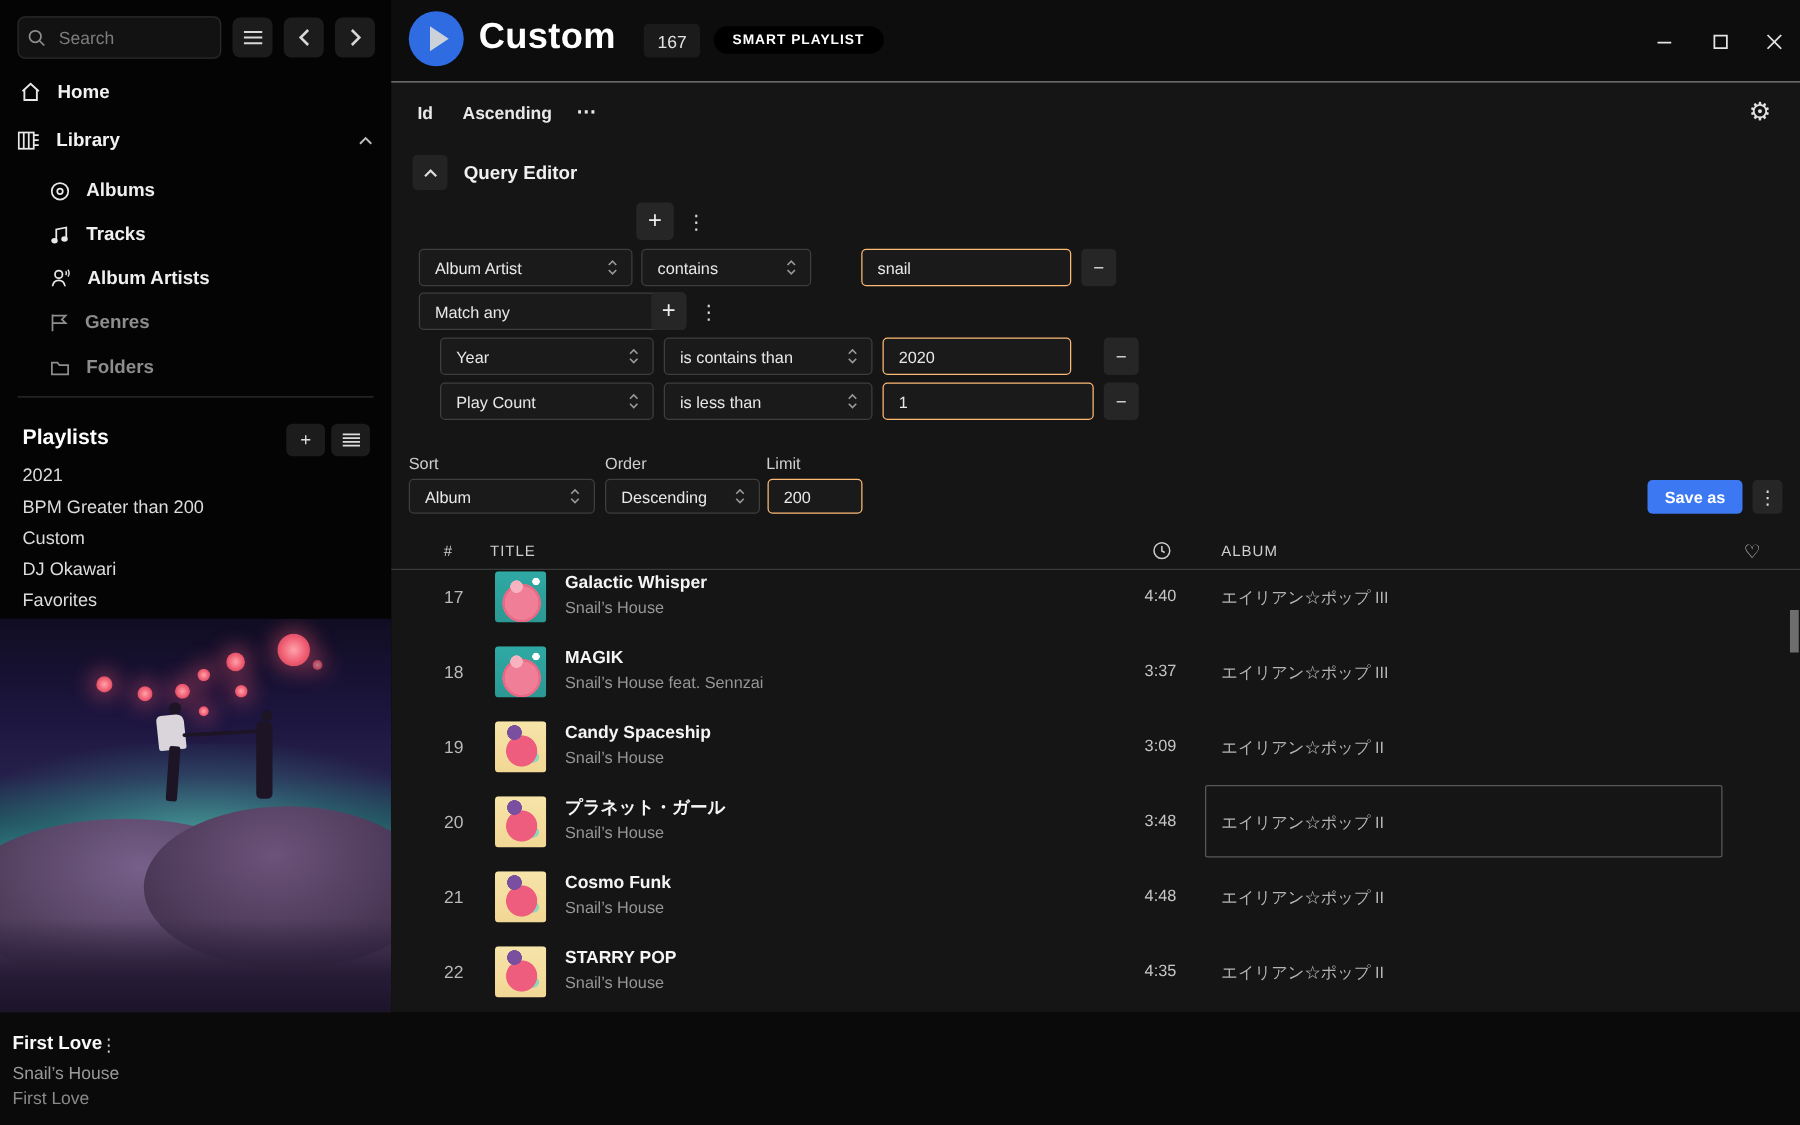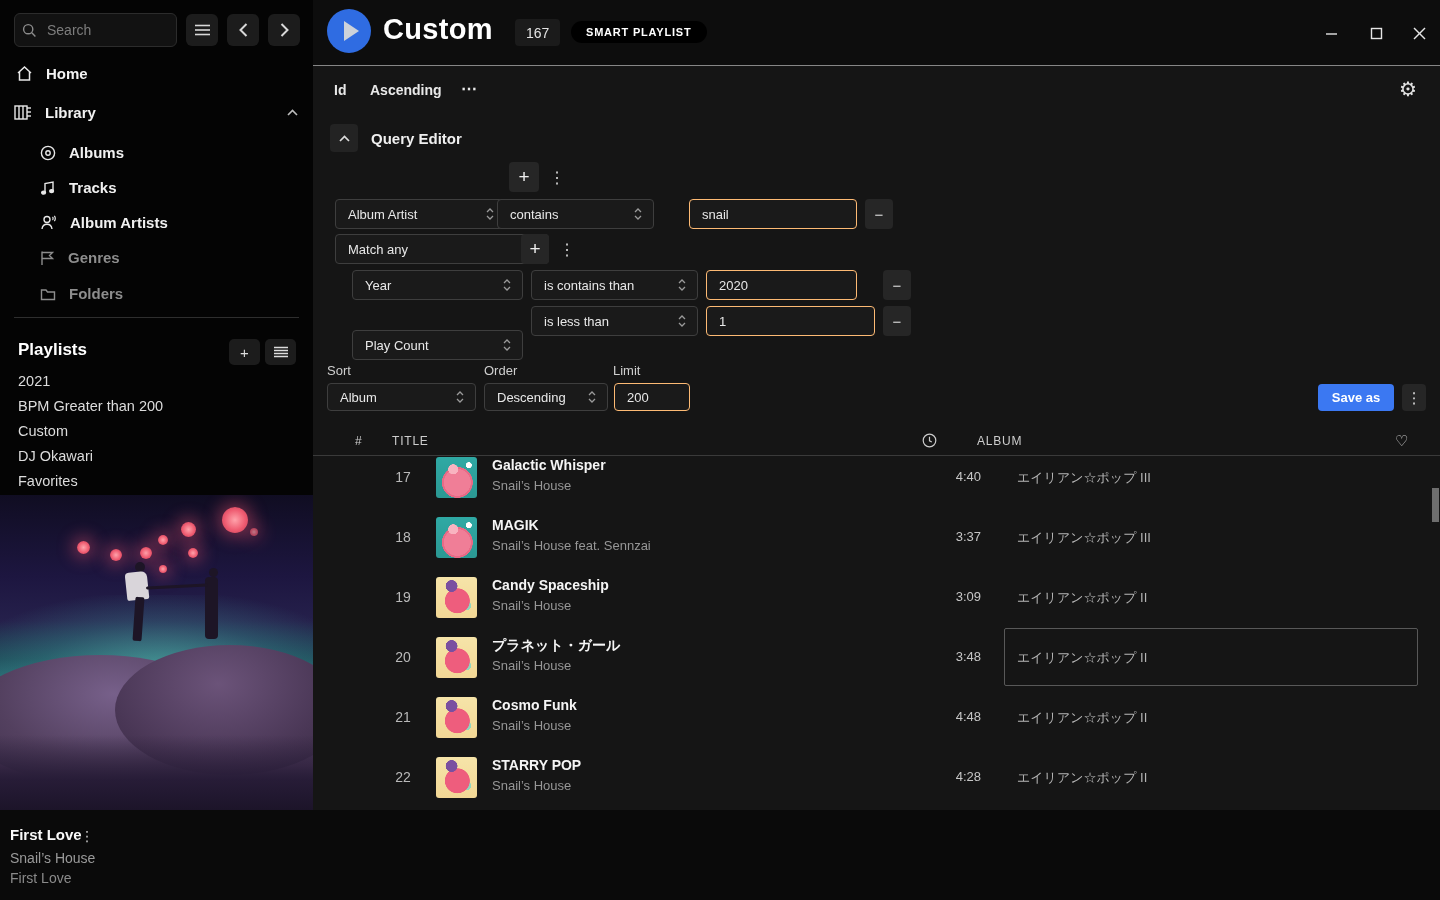--- a/index.html
+++ b/index.html
@@ -56,21 +56,21 @@
   .kebab{position:absolute;font-size:16px;color:#d5d5d5;cursor:pointer;letter-spacing:0;}
   .minus-btn{position:absolute;width:28px;height:30px;background:#262626;border-radius:4px;display:flex;align-items:center;justify-content:center;font-size:15px;color:#ddd;cursor:pointer;}
   .field-label{position:absolute;font-size:13px;color:#cfcfcf;}
   .save-btn{position:absolute;left:1005px;top:384px;width:76px;height:27px;background:#3b78f2;border:0;border-radius:4px;color:#fff;font-size:13px;font-weight:700;font-family:inherit;cursor:pointer;}
   .kebab-box{position:absolute;left:1089px;top:384px;width:24px;height:27px;background:#262626;border-radius:4px;display:flex;align-items:center;justify-content:center;font-size:15px;color:#ddd;cursor:pointer;}
 
   
   .thead{position:absolute;left:0;top:427px;width:1127px;height:29px;border-bottom:1px solid #3a3a3a;box-sizing:border-box;}
   .th{position:absolute;top:7px;font-size:12px;letter-spacing:0.8px;color:#cdcdcd;font-weight:400;}
   .tbody{position:absolute;left:0;top:456px;width:1127px;height:354px;overflow:hidden;}
-  .tbody-inner{position:relative;transform:translateY(-8px);margin-left:40px;}
+  .tbody-inner{position:relative;transform:translateY(-8px);}
   .trow{position:relative;height:60px;cursor:pointer;}
   .t-num{position:absolute;left:30px;top:21px;width:40px;text-align:center;font-size:14px;color:#b9b9b9;}
   .t-art{position:absolute;left:83px;top:9px;width:41px;height:41px;border-radius:3px;}
   .art-a{background:radial-gradient(circle at 42% 30%,#f9b3c0 0 13%,transparent 14%),radial-gradient(circle at 52% 62%,#f07e97 0 40%,#e86a86 41% 46%,transparent 47%),radial-gradient(circle at 80% 20%,#fdfdfd 0 6%,transparent 7%),linear-gradient(180deg,#2fa9a4,#2b9893);}
   .art-b{background:radial-gradient(circle at 38% 22%,#7a4fa0 0 14%,transparent 15%),radial-gradient(circle at 52% 58%,#ee5d7d 0 38%,transparent 40%),radial-gradient(circle at 75% 70%,#8fd8c0 0 10%,transparent 11%),linear-gradient(180deg,#f6e4a9,#f2d795);}
   .t-title{position:absolute;left:139px;top:9px;font-size:14px;font-weight:600;color:#f5f5f5;}
   .t-artist{position:absolute;left:139px;top:30px;font-size:13px;color:#969696;}
   .t-dur{position:absolute;left:540px;top:21px;width:88px;text-align:right;font-size:13px;color:#c6c6c6;}
   .t-album{position:absolute;left:664px;top:21px;font-size:13px;color:#b5b5b5;}
   .album-focus{position:absolute;left:651px;top:0;width:414px;height:58px;border:1px solid #585858;border-radius:2px;box-sizing:border-box;}
@@ -295,21 +295,21 @@
 
   <div class="sel" style="left:22px;top:199px;width:171px;">
     <span>Album Artist</span>
     <span>
         <svg width="10" height="14" viewBox="0 0 10 14" fill="none" stroke="#9a9a9a" stroke-width="1.3">
           <polyline points="2,5 5,2 8,5"></polyline>
           <polyline points="2,9 5,12 8,9"></polyline>
         </svg>
       </span>
   </div>
-  <div class="sel" style="left:184px;top:199px;width:157px;">
+  <div class="sel" style="left:200px;top:199px;width:136px;">
     <span>contains</span>
     <span>
         <svg width="10" height="14" viewBox="0 0 10 14" fill="none" stroke="#9a9a9a" stroke-width="1.3">
           <polyline points="2,5 5,2 8,5"></polyline>
           <polyline points="2,9 5,12 8,9"></polyline>
         </svg>
       </span>
   </div>
   <input class="inp" style="left: 376px; top: 199px; width: 168px;" value="snail">
   <div class="minus-btn" style="left:552px;top:199px;">−</div>
@@ -342,21 +342,21 @@
     <span>
         <svg width="10" height="14" viewBox="0 0 10 14" fill="none" stroke="#9a9a9a" stroke-width="1.3">
           <polyline points="2,5 5,2 8,5"></polyline>
           <polyline points="2,9 5,12 8,9"></polyline>
         </svg>
       </span>
   </div>
   <input class="inp" style="left: 393px; top: 270px; width: 151px;" value="2020">
   <div class="minus-btn" style="left:570px;top:270px;">−</div>
 
-  <div class="sel" style="left:39px;top:306px;width:171px;margin-top:24px;">
+  <div class="sel" style="left:39px;top:306px;width:171px;">
     <span>Play Count</span>
     <span>
         <svg width="10" height="14" viewBox="0 0 10 14" fill="none" stroke="#9a9a9a" stroke-width="1.3">
           <polyline points="2,5 5,2 8,5"></polyline>
           <polyline points="2,9 5,12 8,9"></polyline>
         </svg>
       </span>
   </div>
   <div class="sel" style="left:218px;top:306px;width:167px;">
     <span>is less than</span>
@@ -451,21 +451,21 @@
         <span class="t-title">Cosmo Funk</span>
         <span class="t-artist">Snail’s House</span>
         <span class="t-dur">4:48</span>
         <span class="t-album">エイリアン☆ポップ II</span>
       </div>
       <div class="trow">
         <span class="t-num">22</span>
         <div class="t-art art-b"></div>
         <span class="t-title">STARRY POP</span>
         <span class="t-artist">Snail’s House</span>
-        <span class="t-dur">4:28</span>
+        <span class="t-dur">4:35</span>
         <span class="t-album">エイリアン☆ポップ II</span>
       </div>
     </div>
   </div>
   <div class="scroll-thumb"></div>
 </main>
 
 <footer class="player">
   <div class="p-title">First Love</div>
   <div class="p-kebab">⋮</div>

